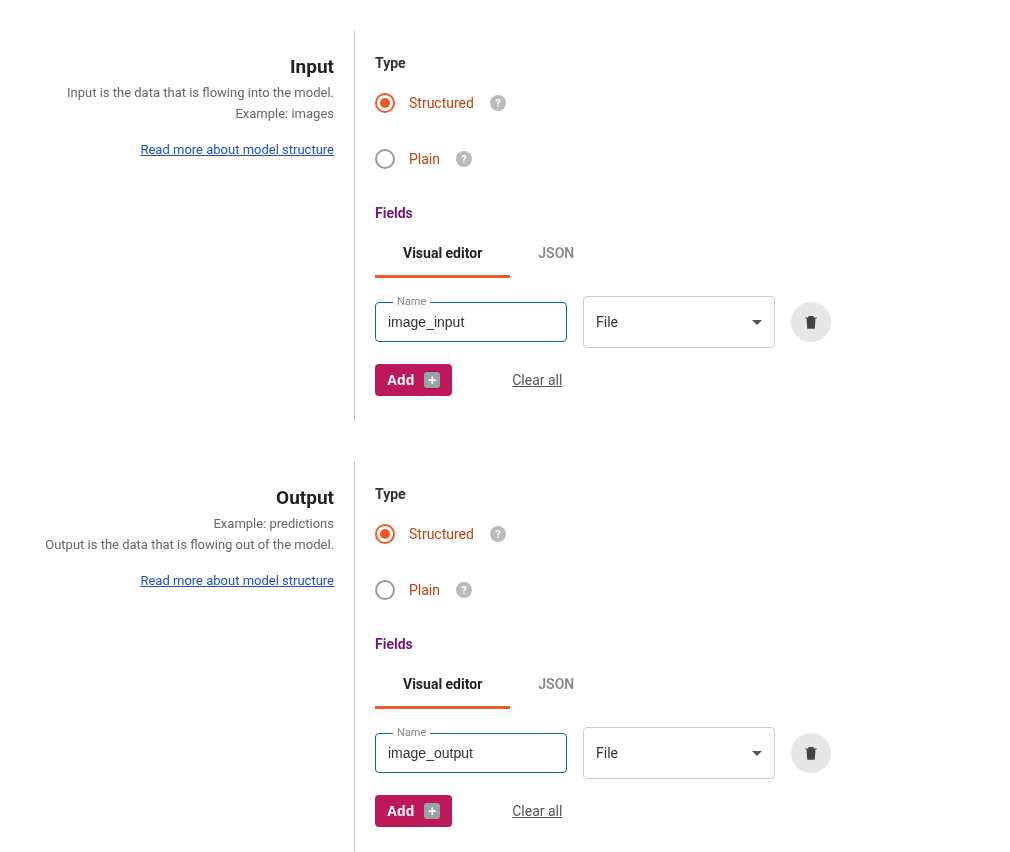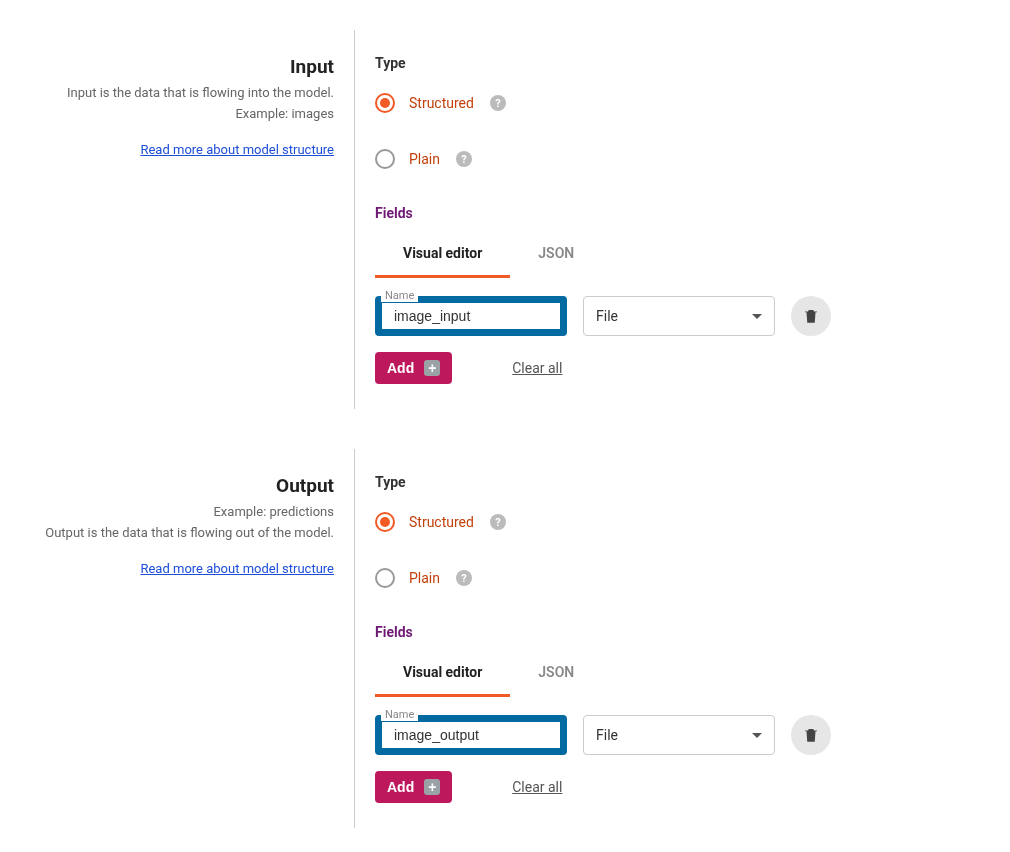--- a/index.html
+++ b/index.html
@@ -127,40 +127,40 @@
       gap: 16px;
       margin-bottom: 16px;
     }
     .text-field-wrap {
       position: relative;
       width: 192px;
     }
     .floating-label {
       position: absolute;
       top: -7px;
-      left: 6px;
+      left: 18px;
       background: #fff;
       padding: 0 4px;
       font-size: 11px;
       color: #888;
     }
     .text-field {
       width: 100%;
       height: 40px;
-      border: 7px solid #0369a1;
+      border: 1px solid #0369a1;
       border-radius: 4px;
       padding: 0 12px;
       font-size: 14px;
       color: #333;
       outline: none;
     }
     .select-field {
       position: relative;
       width: 192px;
-      height: 40px;
+      height: 52px;
       border: 1px solid #ccc;
       border-radius: 4px;
       padding: 16px 12px;
       display: flex;
       align-items: center;
       justify-content: space-between;
       cursor: pointer;
       background: #fff;
     }
     .select-value {

